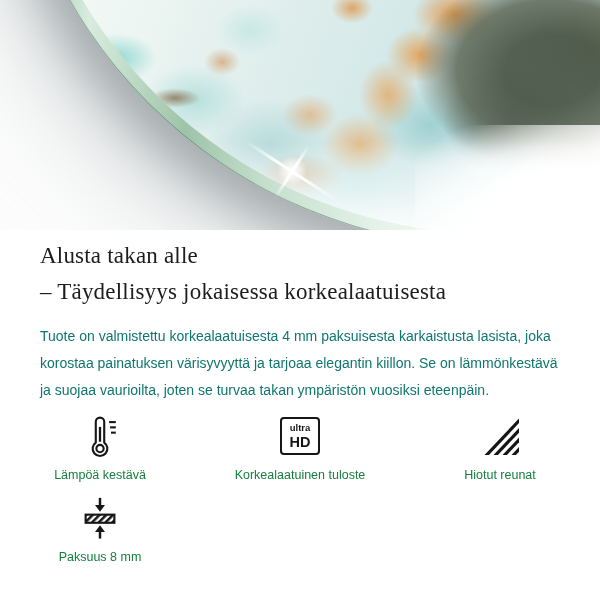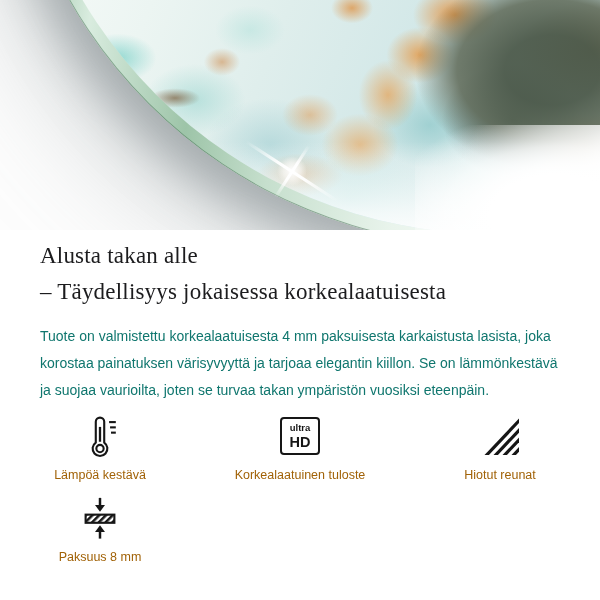--- a/index.html
+++ b/index.html
@@ -68,21 +68,21 @@
   h1{
     margin:8px 0 0;font-family:"Liberation Serif","DejaVu Serif",serif;font-weight:400;
     font-size:23px;line-height:36px;color:#1c1c1e;letter-spacing:0.2px;
   }
   h1 span{display:block;}
   .body-text{margin:13px 0 0;width:526px;font-size:14px;line-height:27px;color:#0f766e;}
   
   .features{margin-top:8px;display:grid;grid-template-columns:1fr 1fr 1fr;row-gap:12px;width:600px;}
   .feature{display:flex;flex-direction:column;align-items:center;}
   .icon-box{height:48px;display:flex;align-items:center;justify-content:center;}
-  .feature-label{margin-top:8px;font-size:12.5px;color:#a16207;text-align:center;}
+  .feature-label{margin-top:8px;font-size:12.5px;color:#15803d;text-align:center;}
   svg.ic{display:block;}
   .uhd{
     width:36px;height:34px;border:2.5px solid #161616;border-radius:4px;
     display:flex;flex-direction:column;align-items:center;justify-content:center;color:#161616;
   }
   .uhd .t{font-size:9.5px;font-weight:700;line-height:1;}
   .uhd .b{font-size:14.5px;font-weight:700;line-height:1;margin-top:3px;}
 </style>
 </head>
 <body>

